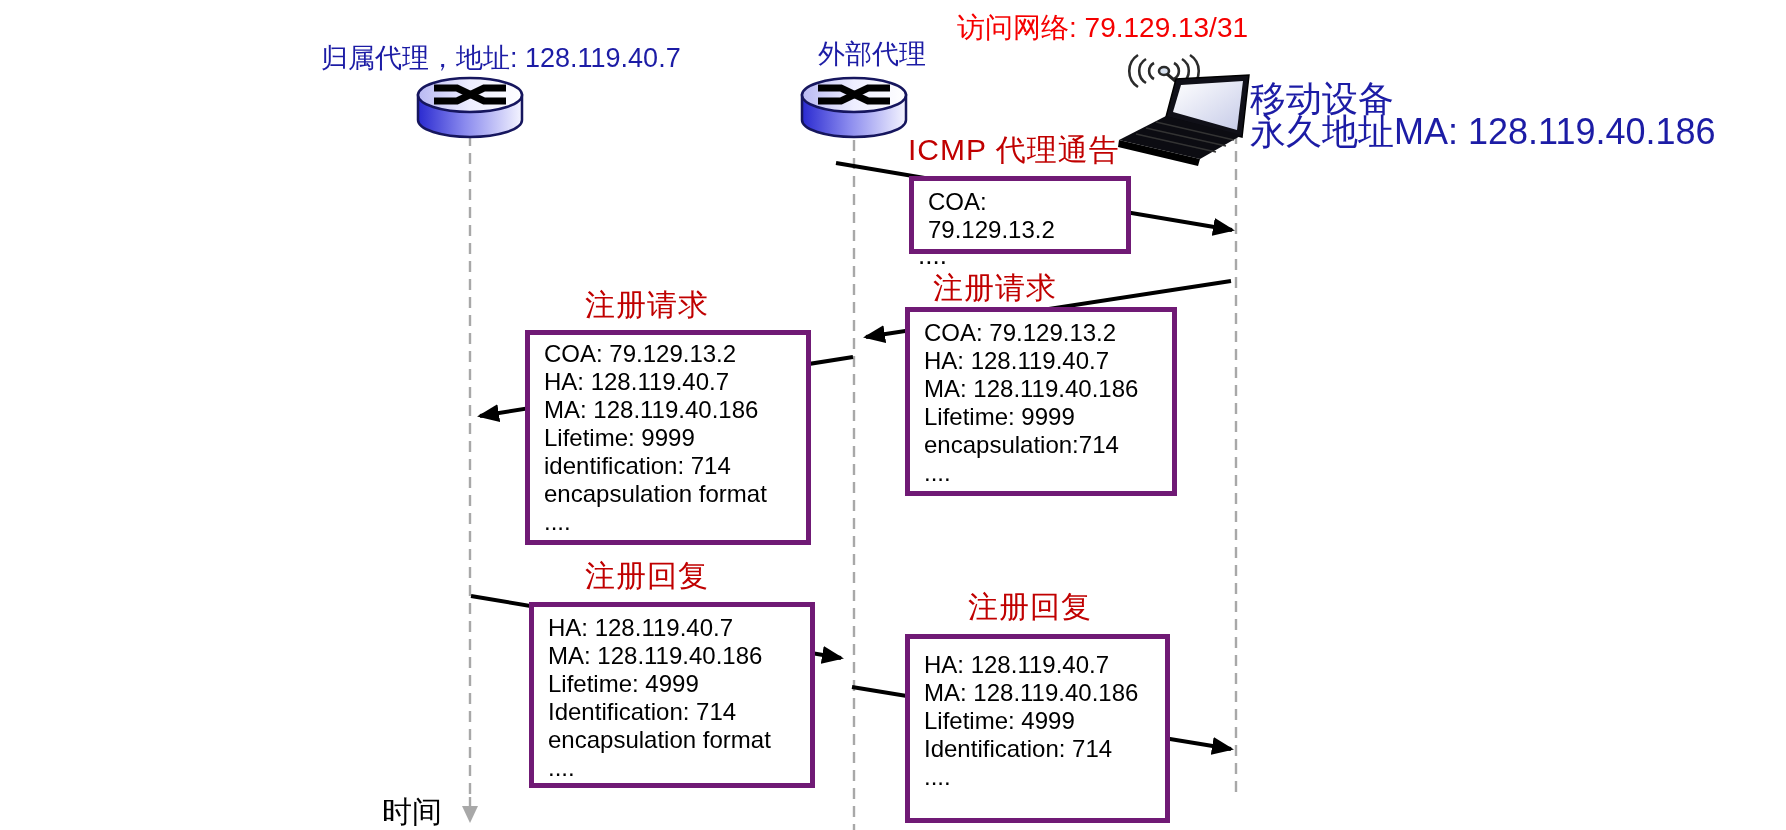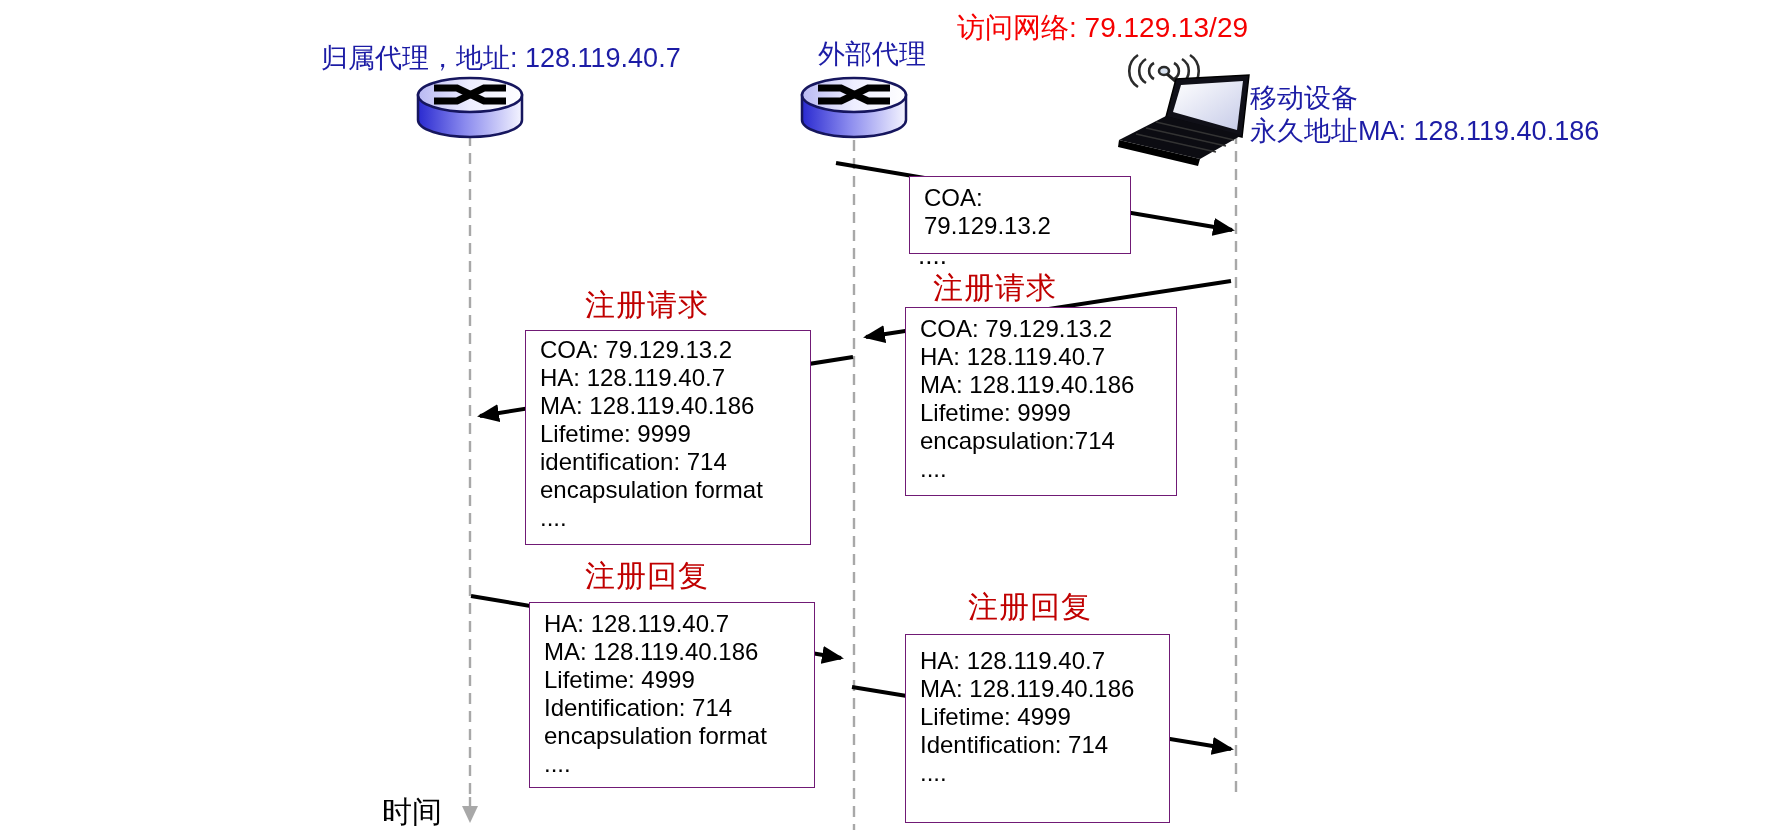--- a/index.html
+++ b/index.html
@@ -15,26 +15,26 @@
     position:relative;width:1786px;height:830px;background:#ffffff;overflow:hidden;
     font-family:"Liberation Sans","DejaVu Sans",sans-serif;
   }
   .stage svg{position:absolute;left:0;top:0;z-index:1;}
   .lbl{position:absolute;z-index:3;white-space:nowrap;}
   .lbl.blue{color:var(--label-blue);font-size:27px;margin-left:40px;}
   .lbl.netred{color:var(--network-red);font-size:28px;}
   .lbl.msgred{color:var(--message-red);font-size:30px;letter-spacing:1px;}
   .lbl.black{color:#000;font-size:30px;}
   .msgbox{
-    position:absolute;z-index:2;background:#ffffff;border:1px solid #701a75;
+    position:absolute;z-index:2;background:#ffffff;border:5px solid #701a75;
     box-sizing:border-box;padding:7px 14px;font-size:24px;line-height:28px;color:#000;
   }
   .msgbox .bl{white-space:nowrap;}
   .ellipsis{position:absolute;z-index:3;font-size:26px;color:#000;}
-  .mobile-lbls{position:absolute;z-index:3;color:var(--label-blue);font-size:27px;line-height:33px;white-space:nowrap;}
+  .mobile-lbls{position:absolute;z-index:3;color:var(--label-blue);font-size:36px;line-height:33px;white-space:nowrap;}
 </style>
 </head>
 <body>
 
 <div class="stage">
 
   <svg width="1786" height="830" viewBox="0 0 1786 830">
     <defs>
       <marker id="arrB" markerUnits="userSpaceOnUse" markerWidth="22" markerHeight="18" refX="19" refY="9" orient="auto">
         <path d="M0,0 L22,9 L0,18 Z" fill="#000"></path>
@@ -107,26 +107,27 @@
       <polygon points="1119,140 1166,116 1242,135 1200,159" fill="#0c0c12"></polygon>
       <polygon points="1119,140 1200,159 1198,166 1118,147" fill="#000"></polygon>
       <line x1="1136" y1="134" x2="1216" y2="152" stroke="#333" stroke-width="1.5"></line>
       <line x1="1146" y1="128" x2="1226" y2="146" stroke="#333" stroke-width="1.5"></line>
       <line x1="1156" y1="122" x2="1234" y2="140" stroke="#333" stroke-width="1.5"></line>
     </g>
   </svg>
 
   <div class="lbl blue" style="left:281px;top:40px;">归属代理，地址: 128.119.40.7</div>
   <div class="lbl blue" style="left:778px;top:36px;">外部代理</div>
-  <div class="lbl netred" style="left:957px;top:9px;">访问网络: 79.129.13/29</div>
+  <div class="lbl netred" style="left:957px;top:9px;">访问网络: 79.129.13/31</div>
   <div class="mobile-lbls" style="left:1250px;top:82px;">
     <div>移动设备</div>
     <div>永久地址MA: 128.119.40.186</div>
   </div>
 
+  <div class="lbl msgred" style="left:908px;top:130px;">ICMP 代理通告</div>
   <div class="msgbox" style="left:909px;top:176px;width:222px;height:78px;">
     <div class="bl">COA:</div>
     <div class="bl">79.129.13.2</div>
   </div>
   <div class="ellipsis" style="left:918px;top:240px;">....</div>
 
   <div class="lbl msgred" style="left:933px;top:268px;">注册请求</div>
   <div class="msgbox" style="left:905px;top:307px;width:272px;height:189px;">
     <div class="bl">COA: 79.129.13.2</div>
     <div class="bl">HA: 128.119.40.7</div>

